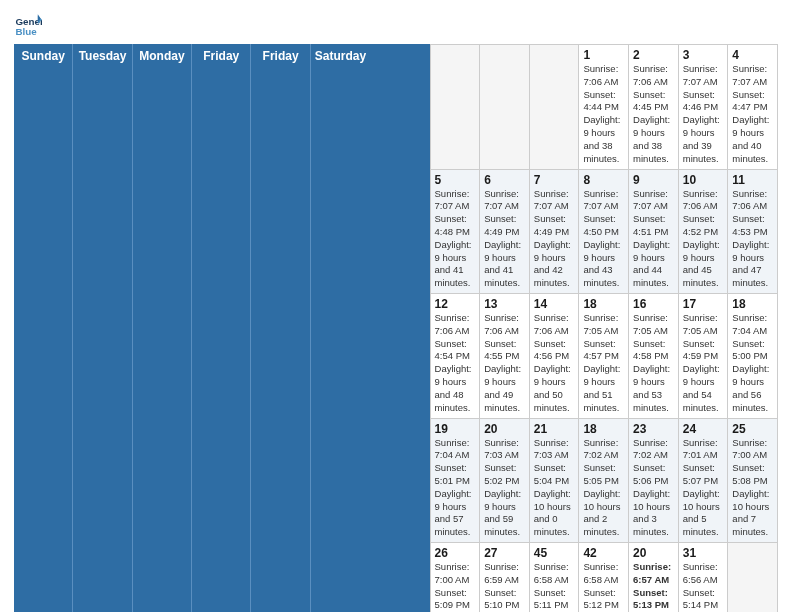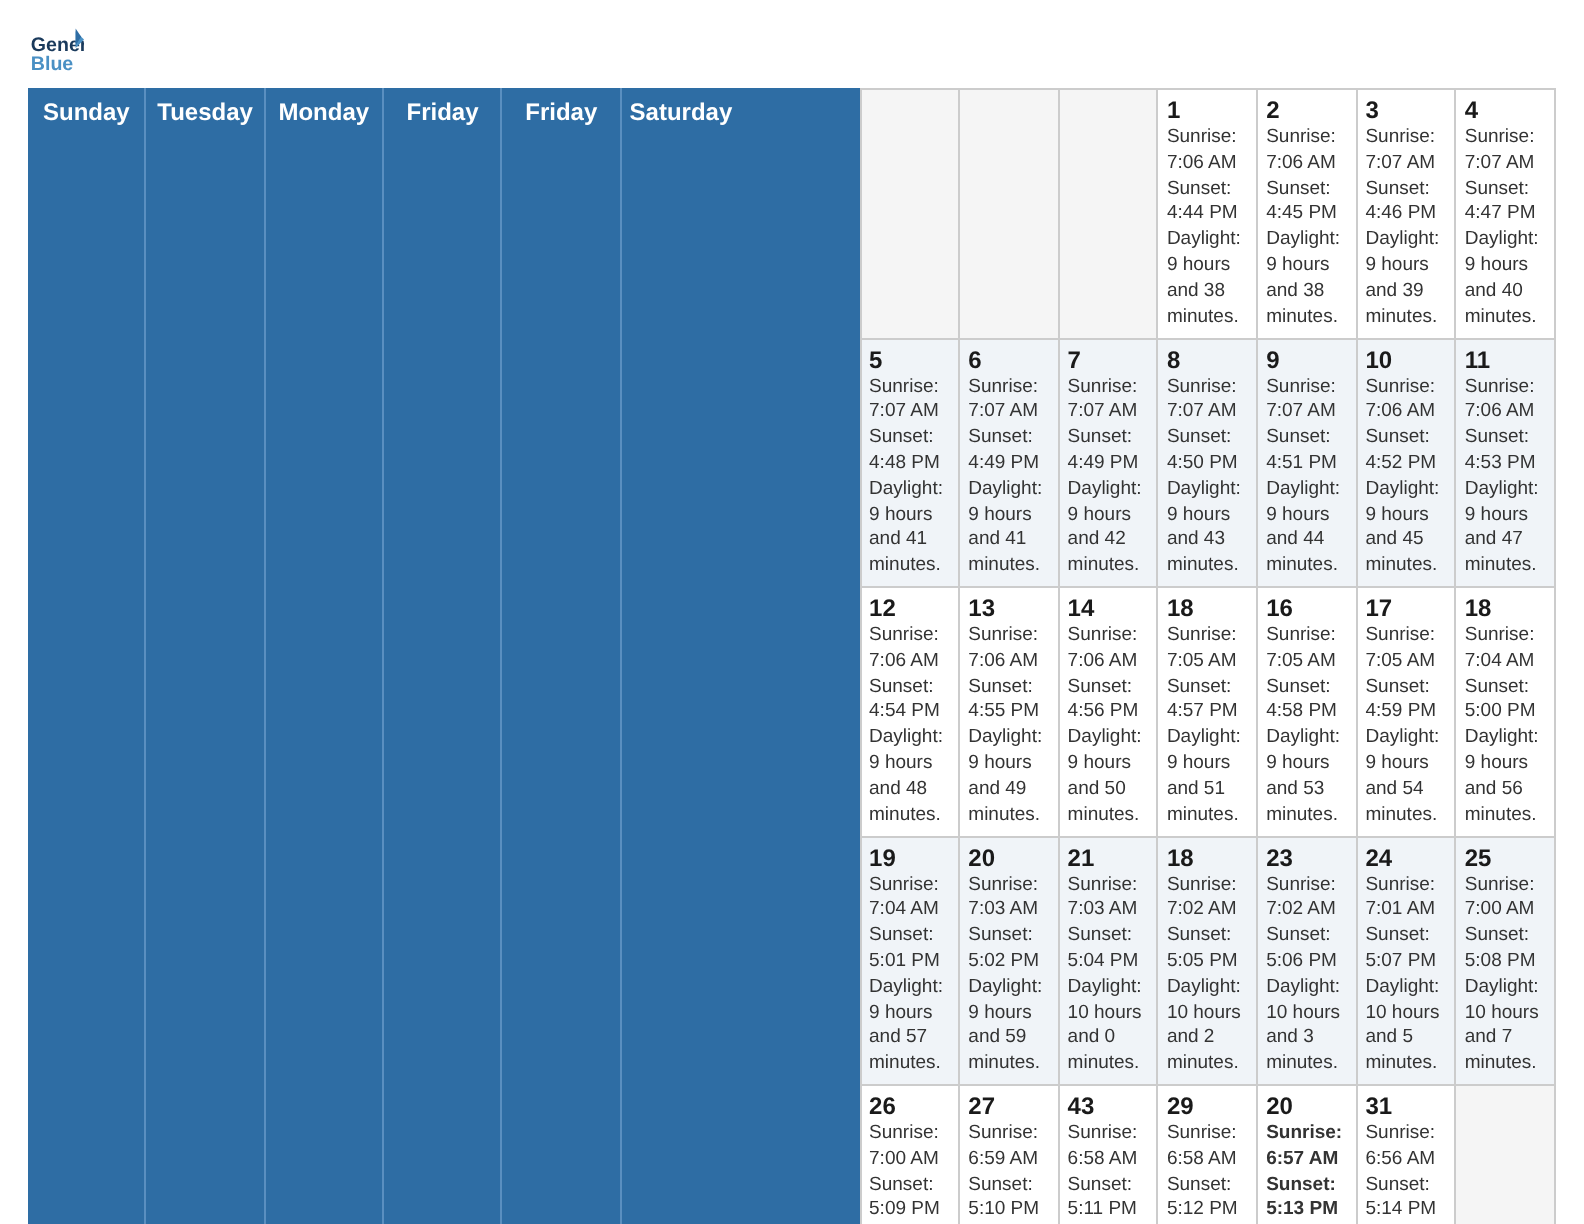--- a/index.html
+++ b/index.html
@@ -328,28 +328,28 @@
 and 9 minutes.</div>
           </div>
           <div class="cal-cell">
             <div class="day-num">27</div>
             <div class="day-info" style="white-space: pre-line;">Sunrise: 6:59 AM
 Sunset: 5:10 PM
 Daylight: 10 hours
 and 10 minutes.</div>
           </div>
           <div class="cal-cell">
-            <div class="day-num">43</div>
+            <div class="day-num">45</div>
             <div class="day-info" style="white-space: pre-line;">Sunrise: 6:58 AM
 Sunset: 5:11 PM
 Daylight: 10 hours
 and 12 minutes.</div>
           </div>
           <div class="cal-cell">
-            <div class="day-num">29</div>
+            <div class="day-num">42</div>
             <div class="day-info" style="white-space: pre-line;">Sunrise: 6:58 AM
 Sunset: 5:12 PM
 Daylight: 10 hours
 and 14 minutes.</div>
           </div>
           <div class="cal-cell">
             <div class="day-num">20</div>
             <div class="day-info" style="white-space: pre-line; font-weight: bold;">Sunrise: 6:57 AM
 Sunset: 5:13 PM
 Daylight: 10 hours

